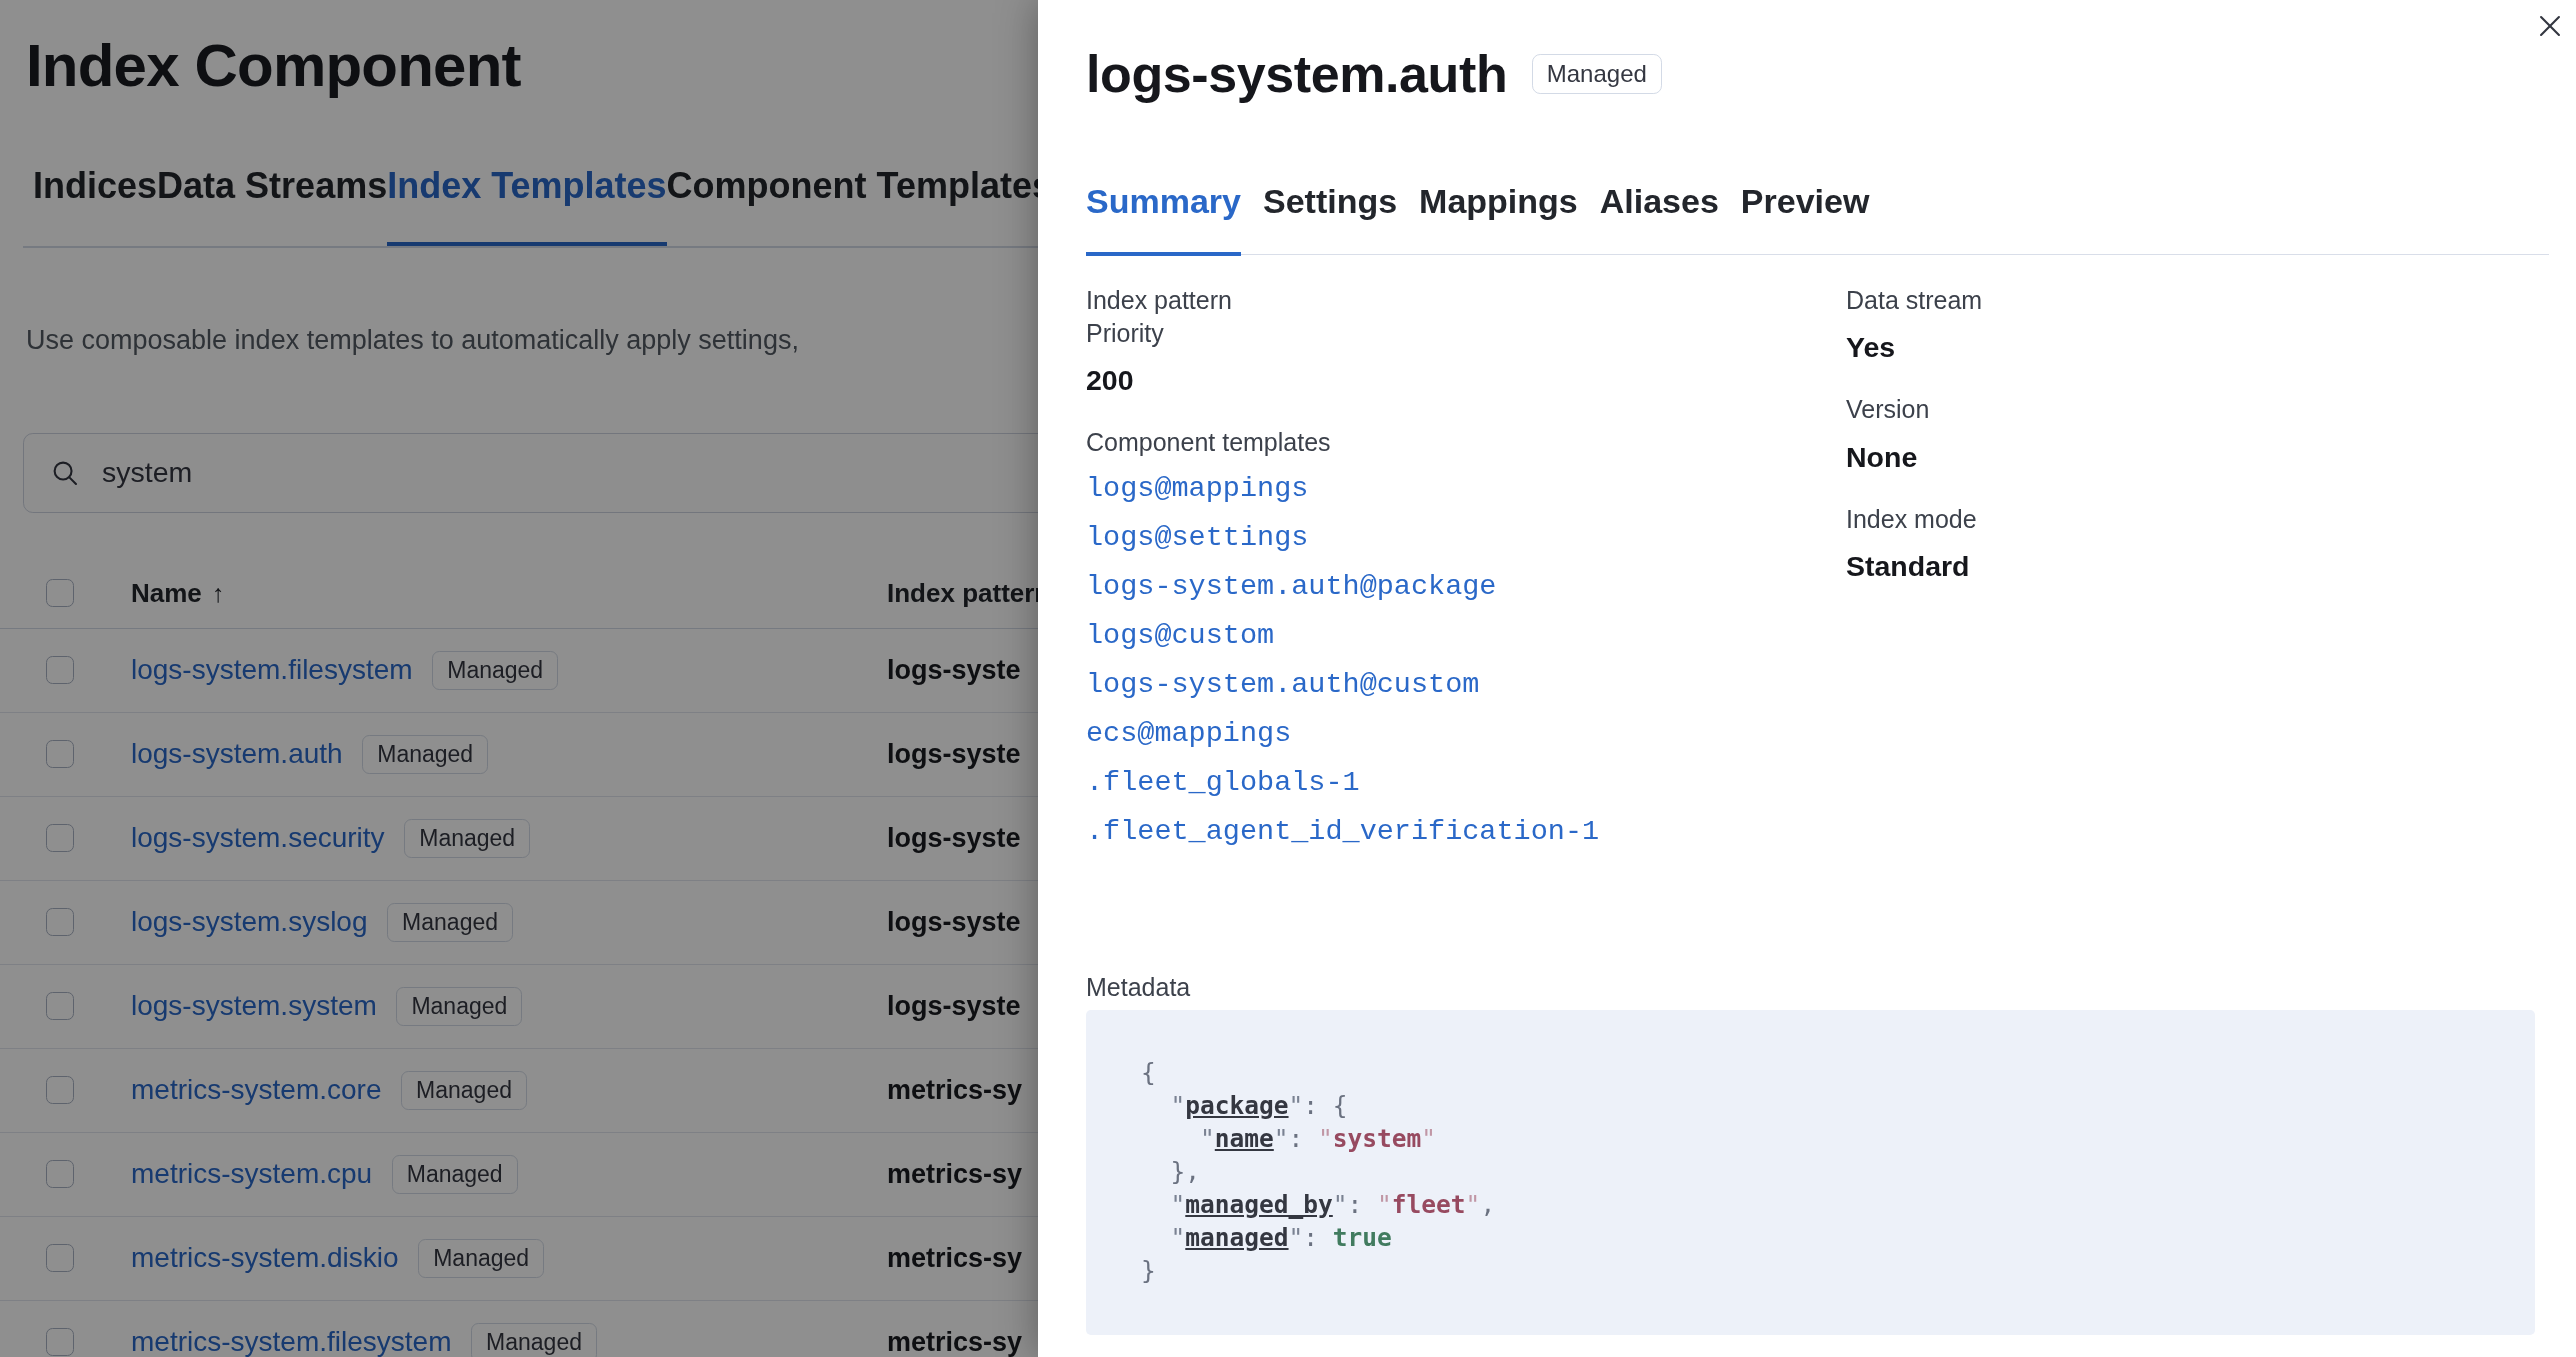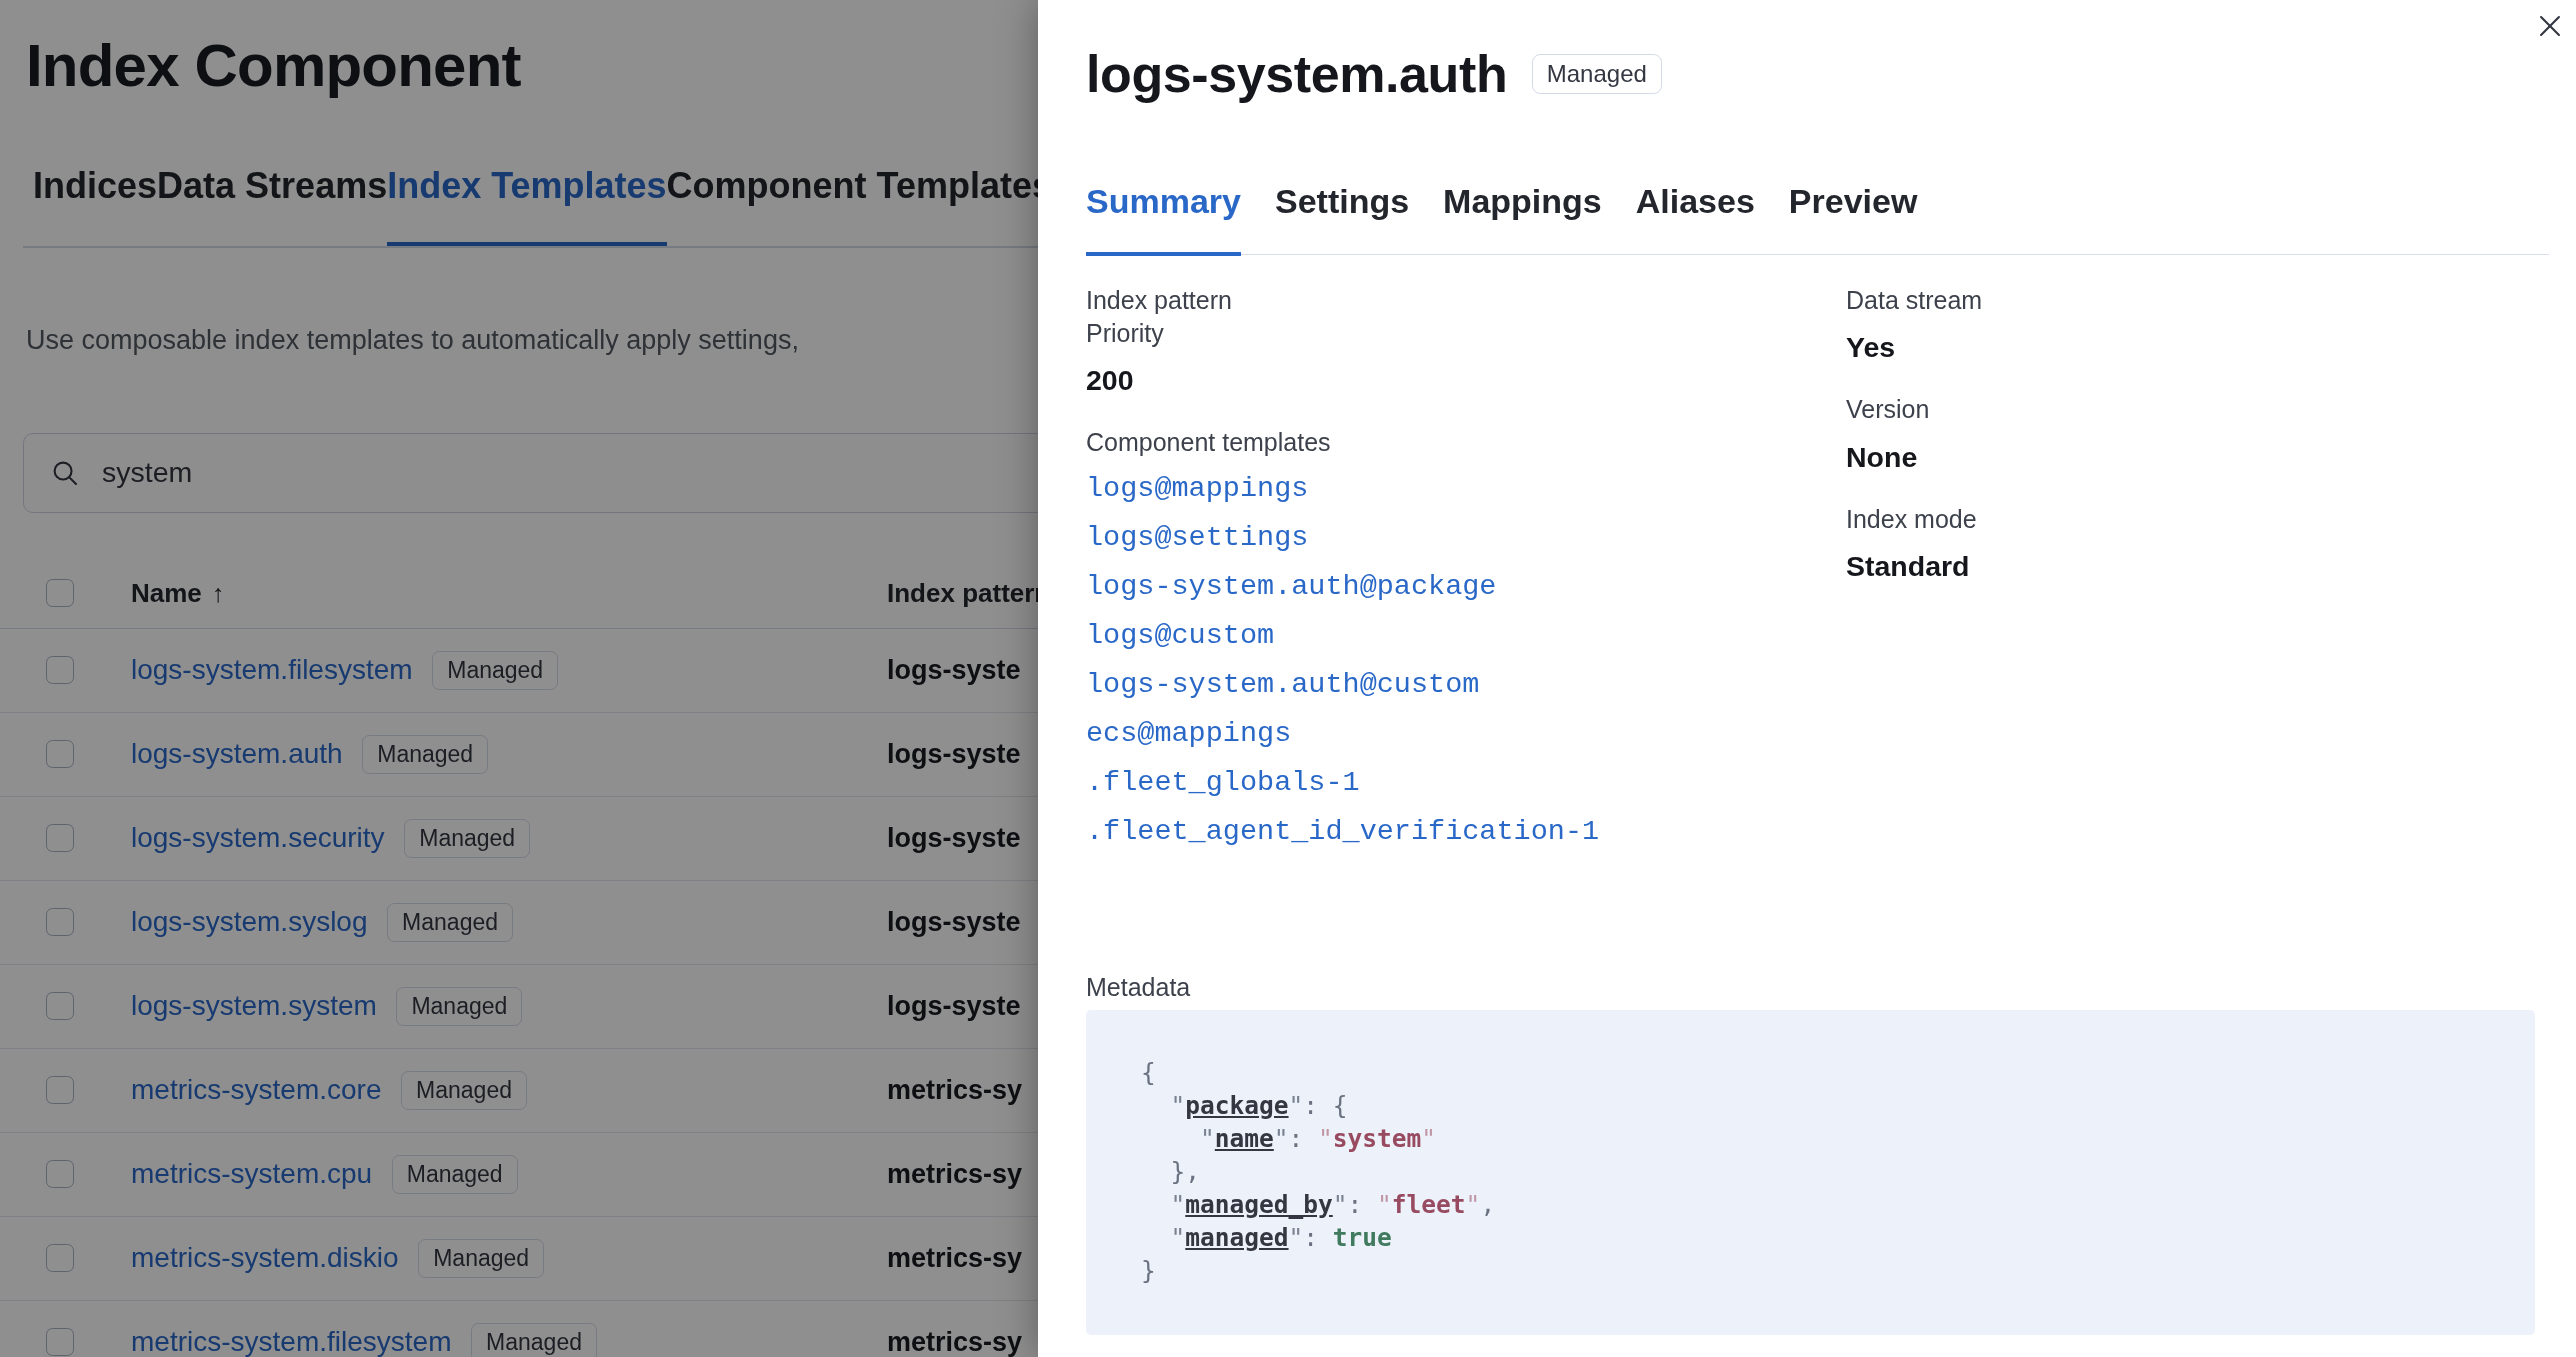--- a/index.html
+++ b/index.html
@@ -43,21 +43,21 @@
   .overlay{position:absolute;inset:0;background:var(--overlay,rgba(0,0,0,0.44));z-index:5;}
 
   
   .flyout{position:absolute;left:1038px;top:0;width:1538px;height:1357px;background:#fff;z-index:10;
     box-shadow:0 0 38px rgba(0,0,0,0.35);}
   .close-btn{position:absolute;top:11.4px;right:9.8px;width:33px;height:33px;background:none;border:none;
     padding:0;cursor:pointer;}
   .fl-title-row{position:absolute;left:48px;top:42px;display:flex;align-items:center;gap:24.5px;}
   .fl-title{margin:0;font-size:52px;font-weight:700;line-height:64px;letter-spacing:-0.4px;color:#16171C;white-space:nowrap;}
   .badge-lg{height:38px;margin-left:0;font-size:24px;border-radius:8.2px;}
-  .fl-tabs{position:absolute;left:48px;top:180px;width:1463px;display:flex;gap:34px;
+  .fl-tabs{position:absolute;left:48px;top:180px;width:1463px;display:flex;gap:22px;
     border-bottom:1.6px solid #D9DEE9;}
   .fl-tab{font-size:34px;font-weight:600;line-height:42px;padding-bottom:30px;color:#23262C;cursor:pointer;margin-bottom:-1.6px;}
   .fl-tab.active{color:var(--accent,#2A68C8);border-bottom:4.9px solid var(--accent,#2A68C8);}
 
   .col-left{position:absolute;left:48px;top:284px;width:734px;}
   .col-right{position:absolute;left:808px;top:284px;width:685px;}
   .fl-label{font-size:25px;line-height:33px;color:var(--label,#3C414B);}
   .fl-value{font-size:28.5px;font-weight:700;line-height:39px;margin:11.4px 0 26px;color:#16171C;}
   .ct-links{list-style:none;margin:5px 0 0;padding:0;font-family:Liberation Mono, monospace;}
   .ct-links li{font-size:28.5px;line-height:49px;}

